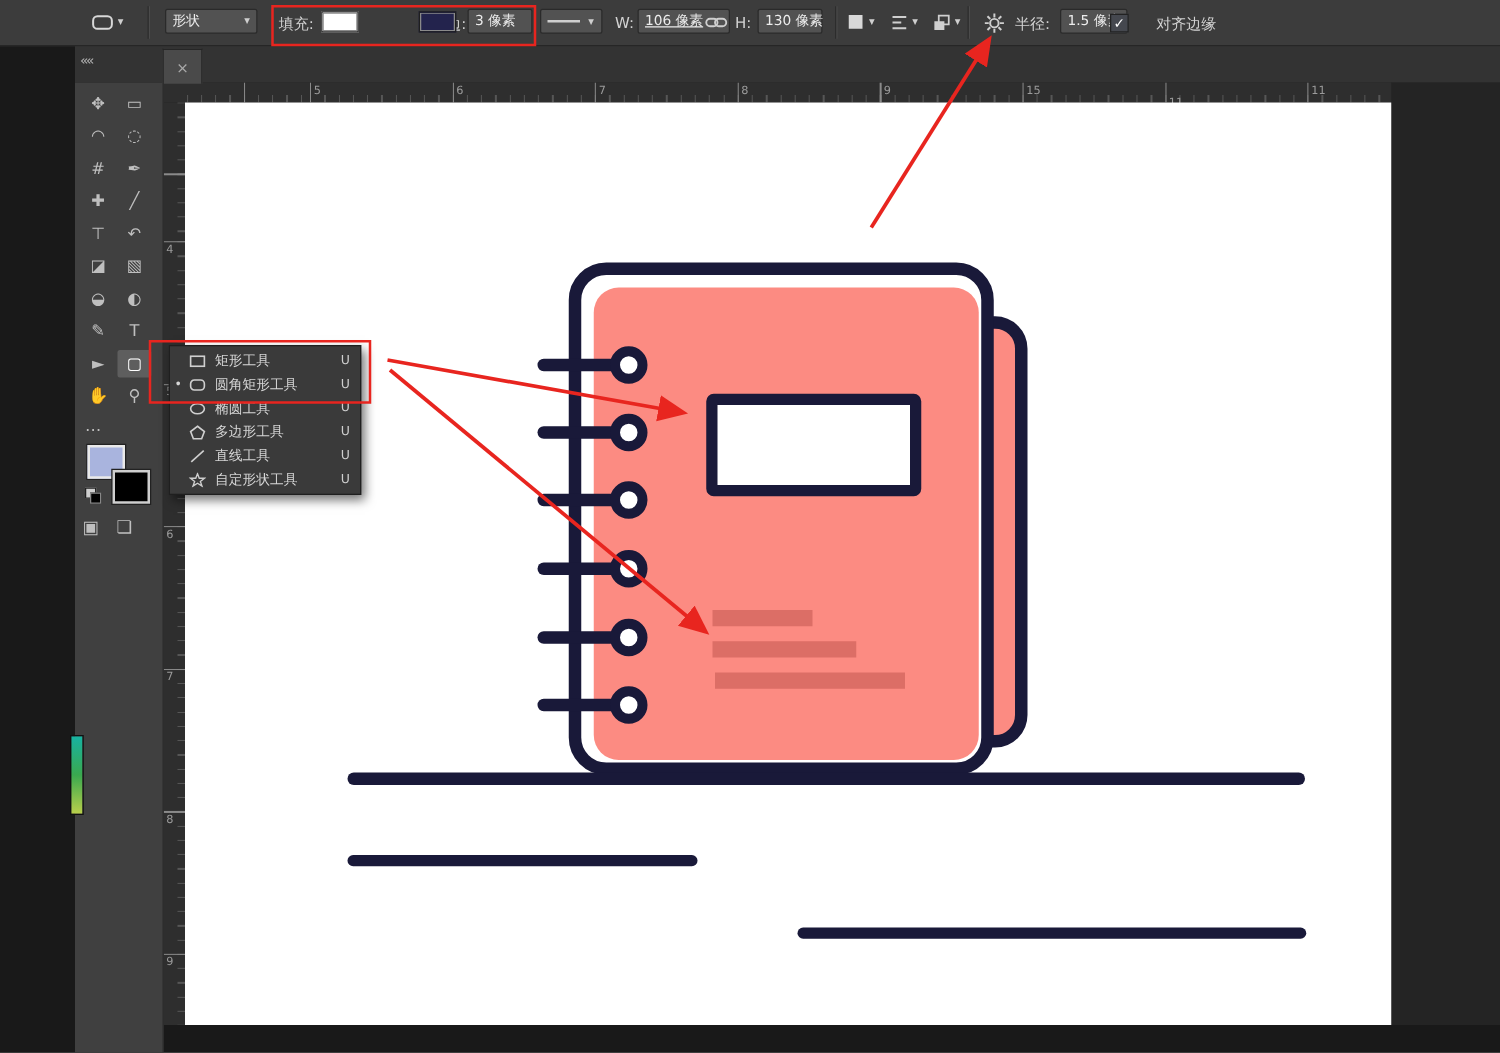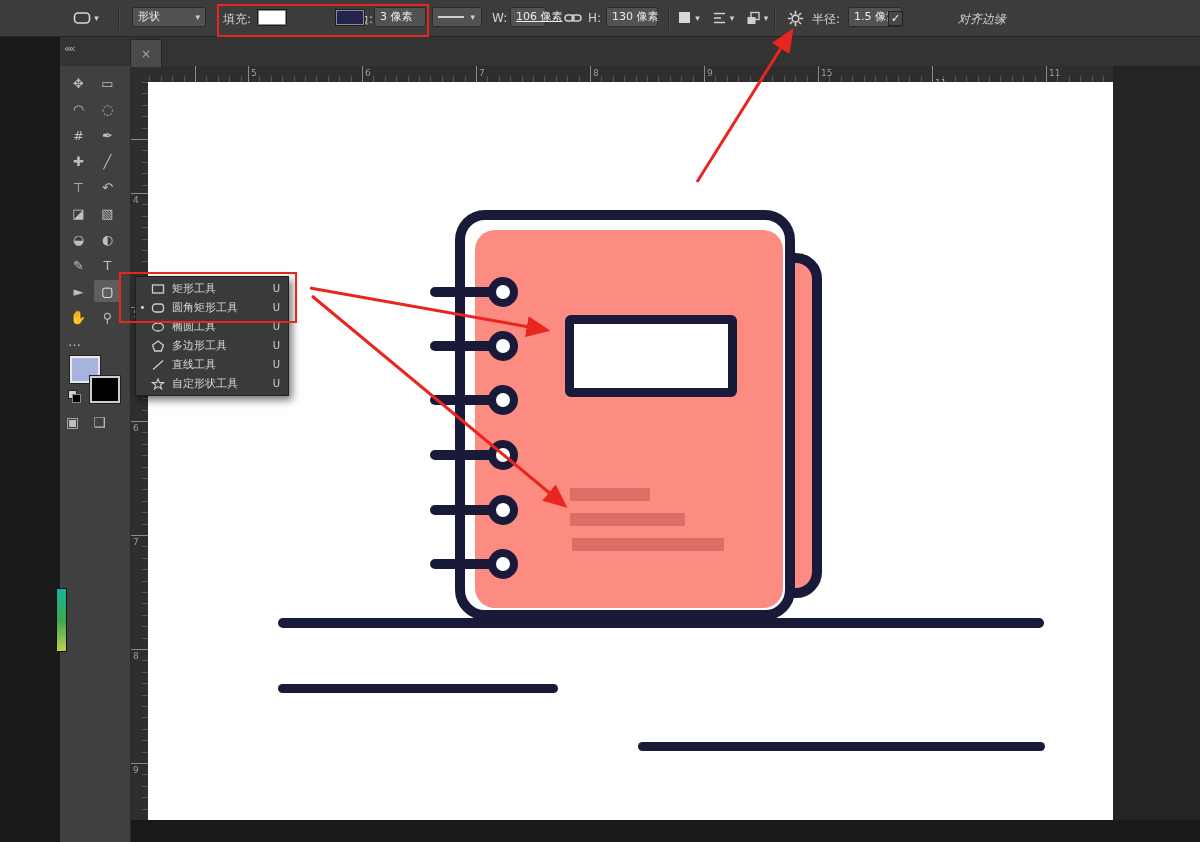--- a/index.html
+++ b/index.html
@@ -108,21 +108,21 @@
     <div class="fld" style="left:374px;width:52px;">
       <span>3 像素</span>
     </div>
 
     <div class="fld" style="left:432px;width:50px;">
       <span style="display:inline-block;width:26px;height:2px;background:#cfcfcf;vertical-align:middle;"></span>
       <span class="caret">▾</span>
     </div>
 
     <span class="lbl" style="left:492px;">W:</span>
-    <div class="fld" style="left:510px;width:36px;text-decoration:underline;">
+    <div class="fld" style="left:510px;width:74px;text-decoration:underline;">
       <span>106 像素</span>
     </div>
 
     <div class="iconbtn" style="left:562px;width:22px;">
       <svg width="18" height="12" viewBox="0 0 18 12">
           <g fill="none" stroke="#cfcfcf" stroke-width="1.5">
             <rect x="1" y="3" width="9" height="6" rx="3"></rect>
             <rect x="8" y="3" width="9" height="6" rx="3"></rect>
           </g>
         </svg>
@@ -169,21 +169,21 @@
     </div>
 
     <span class="lbl" style="left:812px;">半径:</span>
     <div class="fld" style="left:848px;width:54px;">
       <span>1.5 像素</span>
     </div>
 
     <div class="checkbox" style="left:888px;">
       <span>✓</span>
     </div>
-    <span class="lbl" style="left:958px;font-style:italic;">对齐边缘</span>
+    <span class="lbl" style="left:925px;">对齐边缘</span>
   </div>
 
   <div class="tab-bar">
     <span class="collapse">««</span>
     <div class="doc-tab">
       <span style="color:#aaa;">×</span>
     </div>
   </div>
 
   <div class="toolbar">

